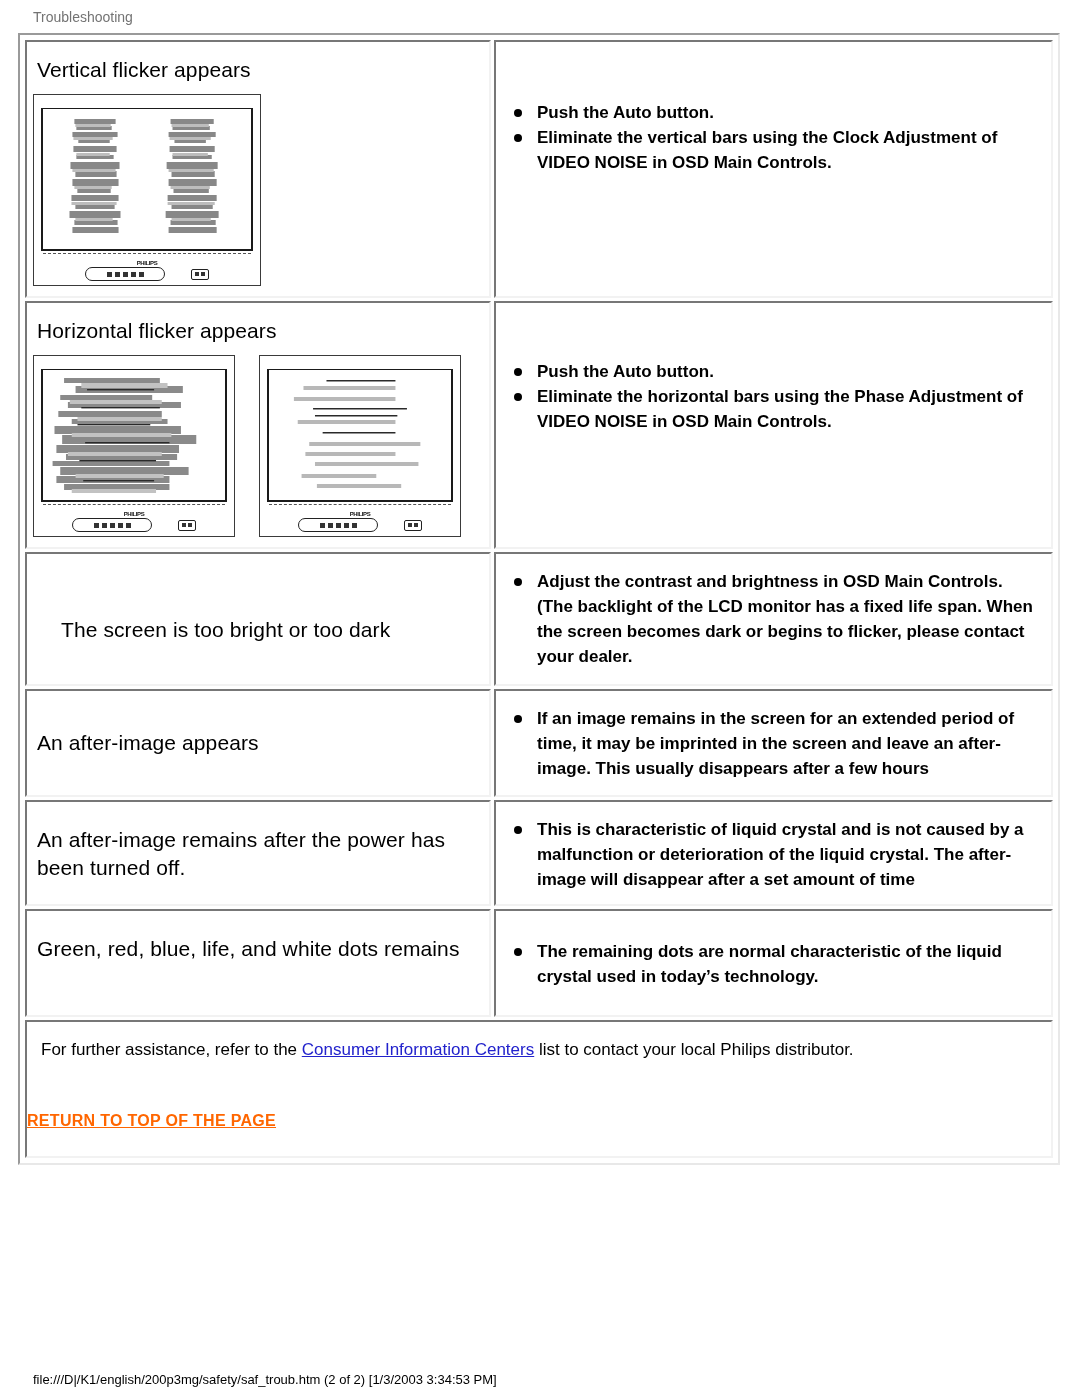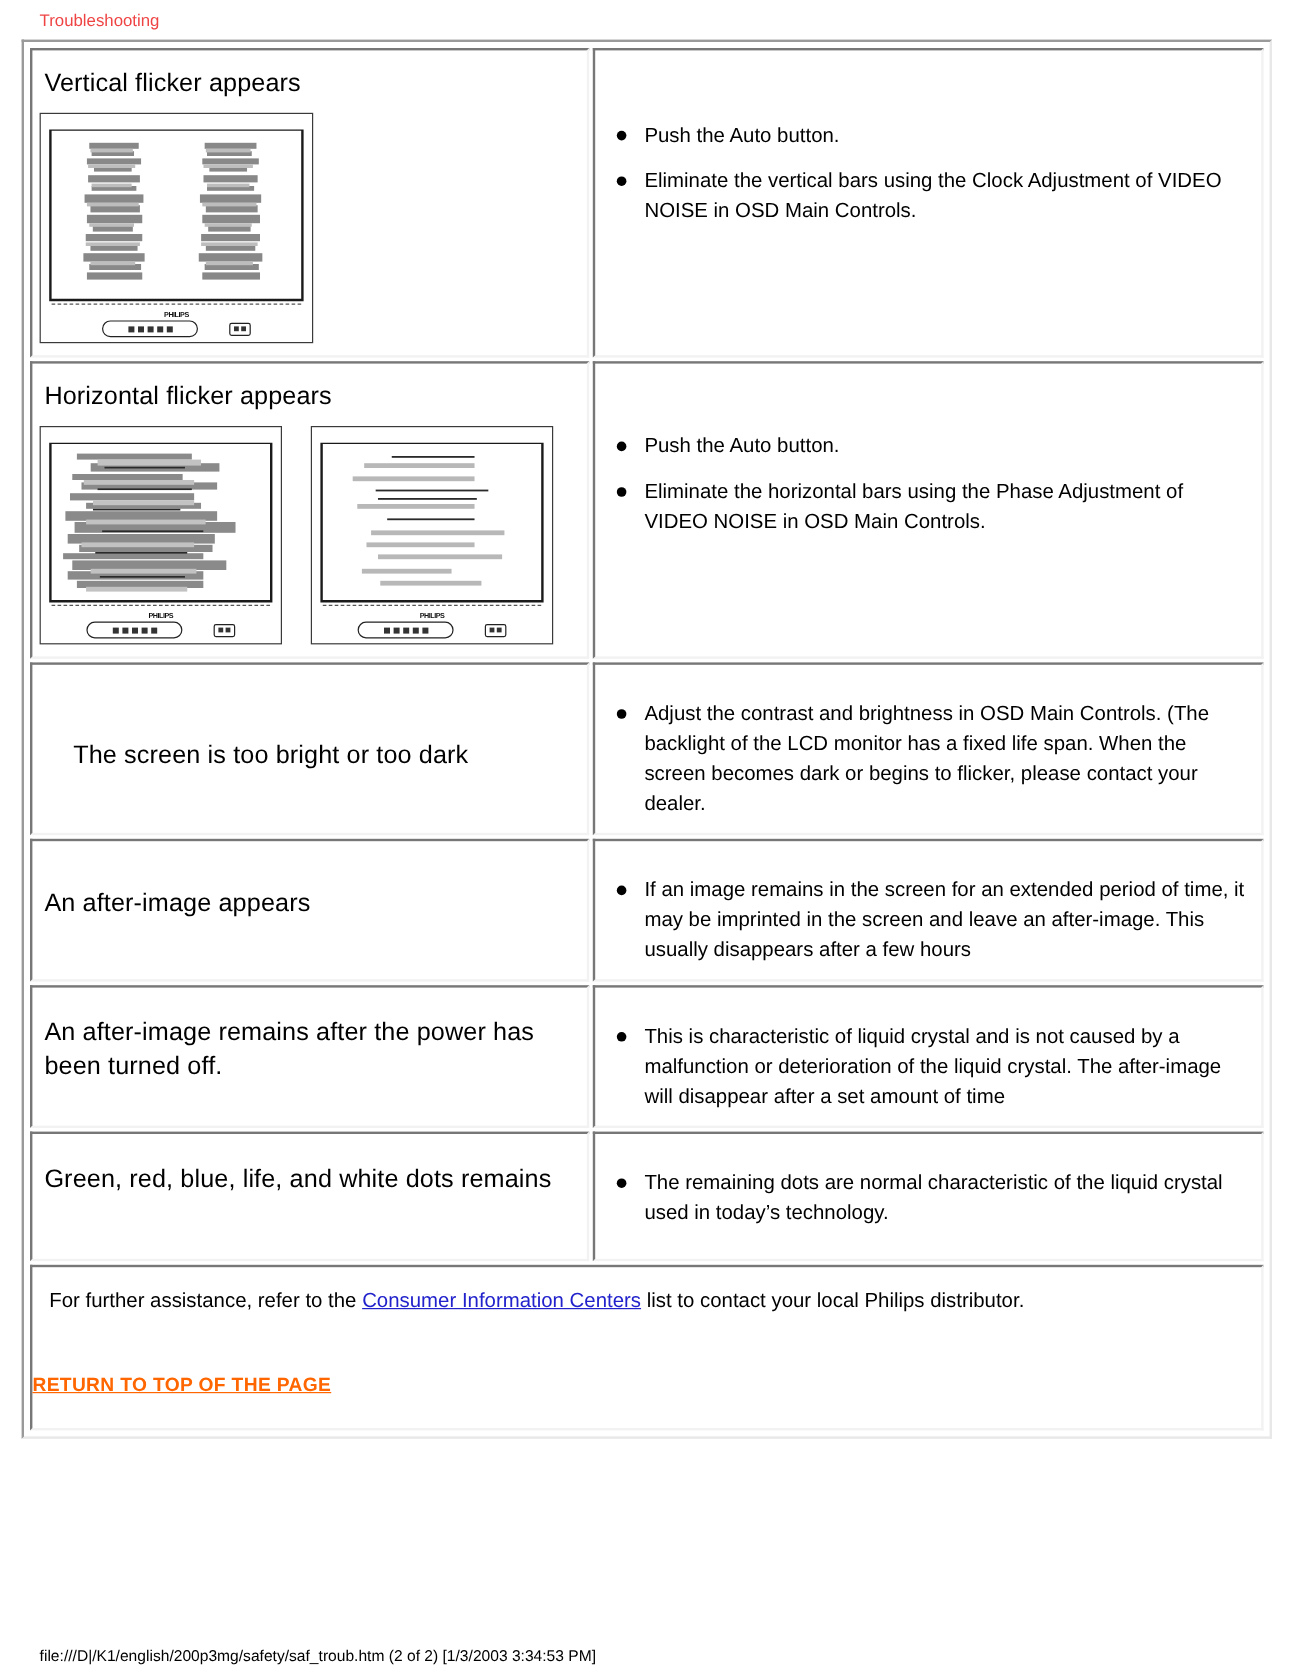--- a/index.html
+++ b/index.html
@@ -15,21 +15,21 @@
     position: relative;
     overflow: hidden;
   }
 
   .page-title {
     position: absolute;
     left: 33px;
     top: 8px;
     font-size: 14px;
     line-height: 18px;
-    color: #ef4444;
+    color: #737373;
   }
 
   
   .outer-frame {
     position: absolute;
     left: 18px;
     top: 33px;
     width: 1042px;
     border: 2px solid;
     border-color: #9a9a9a #e8e8e8 #e8e8e8 #9a9a9a;
@@ -75,43 +75,44 @@
   .symptom.tight {
     padding-top: 24px;
     padding-bottom: 18px;
   }
 
   
   .bullets {
     list-style: none;
     margin: 0;
     padding: 0;
+    font-weight: bold;
   }
   .bullets li {
     position: relative;
     font-size: 17px;
     line-height: 25px;
     padding-left: 41px;
     margin: 0;
   }
-  .bullets li + li { margin-top: 13px; }
+  .bullets li + li { }
   .bullets li::before {
     content: "";
     position: absolute;
     left: 18px;
     top: 9px;
     width: 8px;
     height: 8px;
     border-radius: 50%;
     background: #000;
   }
   .bullet-wrap { padding: 14px 8px 14px 0; }
   .bullet-wrap.pad-a  { padding-top: 58px; padding-bottom: 50px; }
   .bullet-wrap.pad-b  { padding-top: 56px; padding-bottom: 52px; }
-  .bullet-wrap.pad-c  { padding-top: 28px; padding-bottom: 12px; }
+  .bullet-wrap.pad-c  { padding-top: 15px; padding-bottom: 12px; }
   .bullet-wrap.pad-d  { padding-top: 28px; padding-bottom: 26px; }
 
   
   .mon-row { padding: 4px 6px 10px 6px; }
   .mon-flex { display: flex; gap: 24px; }
 
   .monitor {
     border: 1px solid #3a3a3a;
     background: #ffffff;
     padding: 5px 5px 2px 5px;

